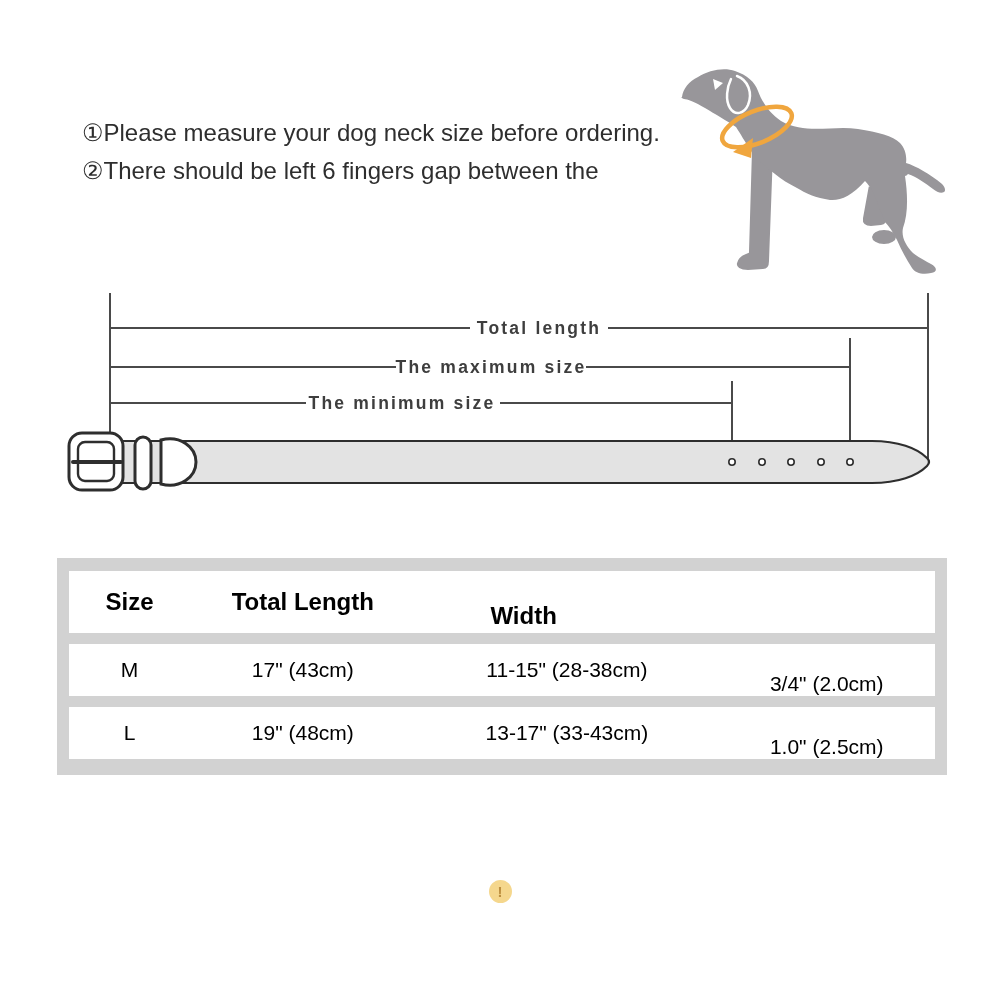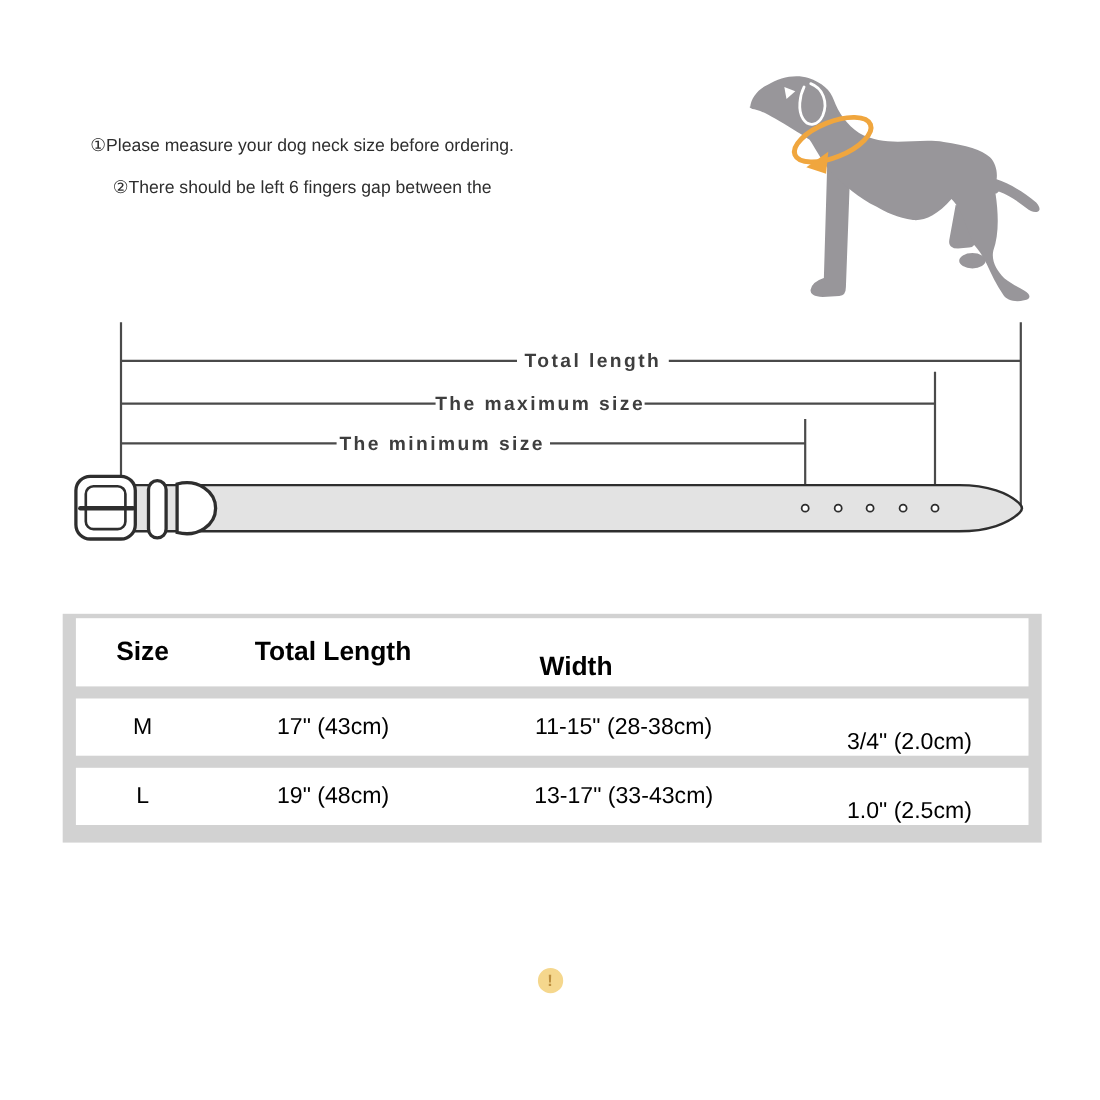--- a/index.html
+++ b/index.html
@@ -1,30 +1,30 @@
 <!DOCTYPE html>
 <html><head>
 <meta charset="utf-8">
 <style>
   html,body{margin:0;padding:0;background:#fff;}
   #stage{
     position:relative;width:1000px;height:1000px;background:#ffffff;overflow:hidden;
     font-family:"Liberation Sans",sans-serif;color:#2b2b2b;
   }
   
-  .instructions{position:absolute;left:82px;top:114px;font-size:16px;line-height:38px;color:#2e2e2e;text-align:center;}
+  .instructions{position:absolute;left:82px;top:114px;font-size:24px;line-height:38px;color:#2e2e2e;}
   .instructions .indent{padding-left:22px;}
   
   .dog-svg{position:absolute;left:645px;top:50px;}
   
   .diagram-svg{position:absolute;left:0;top:290px;}
   .dim-label{font-family:"Liberation Sans",sans-serif;font-size:17.5px;font-weight:bold;fill:#3e3e3e;letter-spacing:2.2px;}
   
   .size-table{position:absolute;left:57px;top:558px;width:890px;box-sizing:border-box;
-    background:#d2d2d2;padding:4px 12px 16px 12px;}
+    background:#d2d2d2;padding:13px 12px 16px 12px;}
   .t-row{background:#ffffff;display:flex;align-items:center;}
   .t-row.head{height:62px;font-weight:bold;font-size:24px;color:#000;}
   .t-row.body{height:52px;margin-top:11px;font-size:21px;color:#000;}
   .t-cell{text-align:center;}
   .c0{width:14%;} .c1{width:26%;} .c2{width:35%;} .c3{width:25%;margin-top:28px;}
   
   .note{position:absolute;left:0;top:880px;width:1000px;display:flex;justify-content:center;align-items:center;gap:15px;}
   .note-icon{width:23px;height:23px;border-radius:50%;background:#f5d78d;color:#bd8f3f;
     display:flex;align-items:center;justify-content:center;font-size:15px;font-weight:bold;}
   .note-text{font-size:20.5px;color:#111;}

